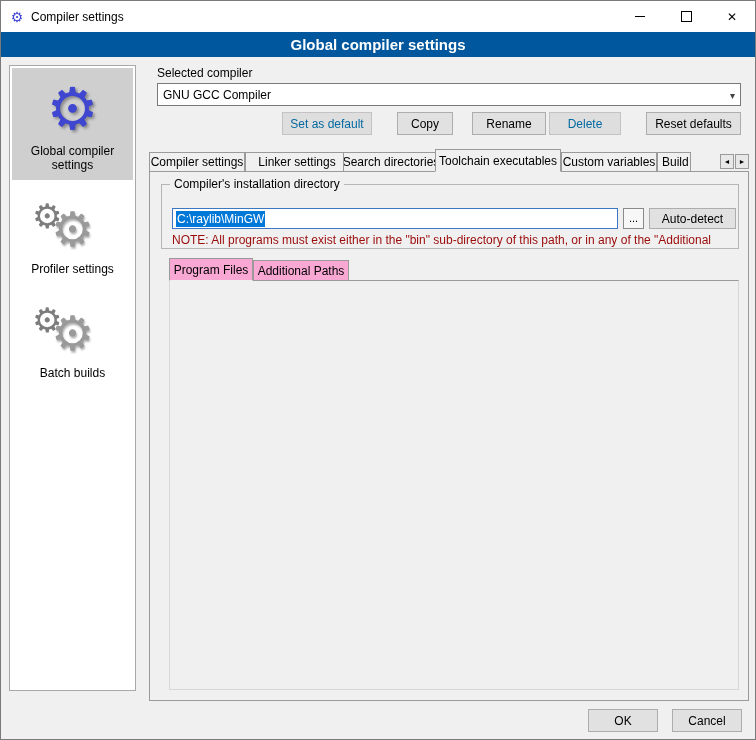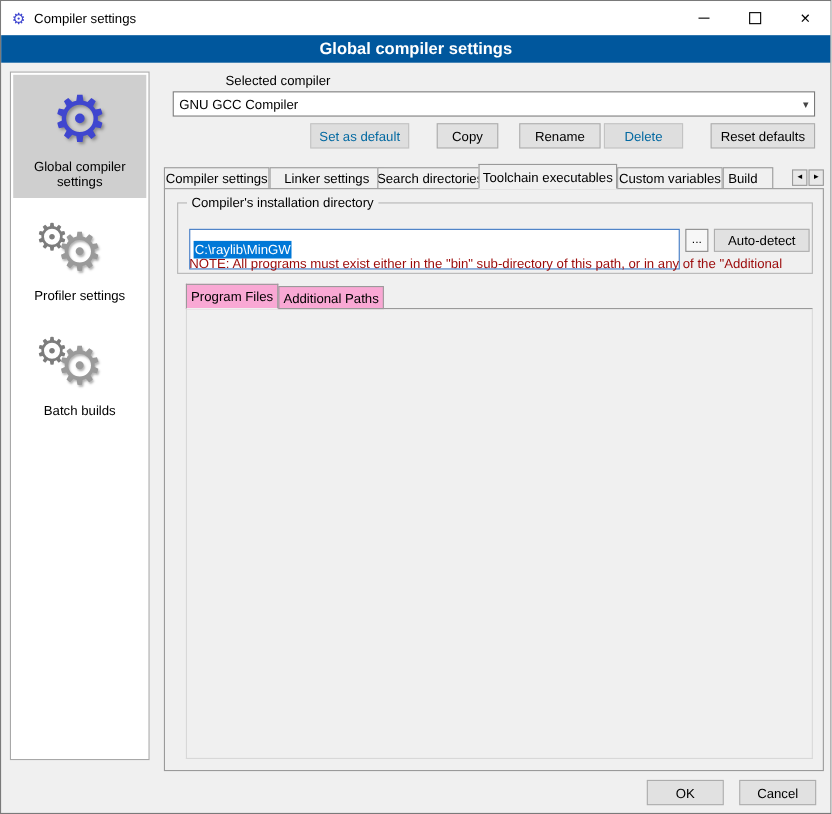--- a/index.html
+++ b/index.html
@@ -43,21 +43,21 @@
   
   .tab{position:absolute;box-sizing:border-box;border:1px solid #9a9a9a;background:#f0f0f0;height:20px;top:151px;display:flex;align-items:center;justify-content:center;font-size:12px;overflow:hidden;white-space:nowrap;cursor:default;}
   .tab.active{top:148px;height:23px;border-bottom:1px solid #f0f0f0;z-index:3;}
   .tab-arrow{position:absolute;top:153px;width:14px;height:15px;box-sizing:border-box;border:1px solid #9a9a9a;background:#e8e8e8;font-size:7px;display:flex;align-items:center;justify-content:center;cursor:default;}
 
   .outer-panel{position:absolute;left:148px;top:170px;width:600px;height:530px;box-sizing:border-box;border:1px solid #9a9a9a;background:#f0f0f0;z-index:1;}
 
   
   .groupbox{position:absolute;left:160px;top:183px;width:578px;height:65px;box-sizing:border-box;border:1px solid #b5b5b5;z-index:2;}
   .groupbox-legend{position:absolute;left:8px;top:-8px;background:#f0f0f0;padding:0 4px;font-size:12px;}
-  .path-input{position:absolute;left:10px;top:23px;width:446px;height:37px;box-sizing:border-box;border:1px solid #3d77c2;background:#fff;display:flex;align-items:center;padding-left:3px;}
+  .path-input{position:absolute;left:10px;top:23px;width:446px;height:21px;box-sizing:border-box;border:1px solid #3d77c2;background:#fff;display:flex;align-items:center;padding-left:3px;}
   .sel-text{background:#0078d7;color:#fff;padding:1px 1px;}
   .note-text{position:absolute;left:10px;top:48px;width:562px;color:#9b0a0a;white-space:nowrap;overflow:hidden;}
 
   
   .subtab{position:absolute;box-sizing:border-box;border:1px solid #9a9a9a;background:#f9a8d4;display:flex;align-items:center;justify-content:center;font-size:12px;z-index:3;cursor:default;}
   .subtab.active{left:168px;top:257px;width:84px;height:23px;border-bottom:1px solid #f0f0f0;}
   .subtab.inactive{left:252px;top:259px;width:96px;height:21px;}
   .fields-panel{position:absolute;left:168px;top:279px;width:570px;height:410px;box-sizing:border-box;border-top:1px solid #9a9a9a;border-left:1px solid #d8d8d8;border-right:1px solid #d8d8d8;border-bottom:1px solid #d8d8d8;background:#f0f0f0;z-index:2;}
 
   .footer-btn{width:70px;}
@@ -91,38 +91,38 @@
     <div class="side-item">
       <span class="side-icon small"><span class="gear-gray-front">⚙</span><span class="gear-gray-back">⚙</span></span>
       <span class="side-label">Profiler settings</span>
     </div>
     <div class="side-item">
       <span class="side-icon small"><span class="gear-gray-front">⚙</span><span class="gear-gray-back">⚙</span></span>
       <span class="side-label">Batch builds</span>
     </div>
   </div>
 
-  <div class="field-label" style="left:156px;top:65px;margin-left:48px;">Selected compiler</div>
+  <div class="field-label" style="left:156px;top:65px;">Selected compiler</div>
   <div class="combo" style="left:156px;top:82px;width:584px;height:23px;">
     <span>GNU GCC Compiler</span>
     <span class="chev">▾</span>
   </div>
 
   <div class="btn disabled" style="left:281px;top:111px;width:90px;">Set as default</div>
   <div class="btn" style="left:396px;top:111px;width:56px;">Copy</div>
   <div class="btn" style="left:471px;top:111px;width:74px;">Rename</div>
   <div class="btn disabled" style="left:548px;top:111px;width:72px;">Delete</div>
   <div class="btn" style="left:645px;top:111px;width:95px;">Reset defaults</div>
 
   <div class="tab" style="left:148px;width:96px;">Compiler settings</div>
   <div class="tab" style="left:244px;width:104px;">Linker settings</div>
   <div class="tab" style="left:342px;width:96px;">Search directories</div>
   <div class="tab active" style="left:434px;width:126px;">Toolchain executables</div>
   <div class="tab" style="left:560px;width:96px;">Custom variables</div>
-  <div class="tab" style="left:656px;width:46px;justify-content:flex-start;padding-left:4px;">Build</div>
+  <div class="tab" style="left:656px;width:34px;justify-content:flex-start;padding-left:4px;">Build</div>
   <div class="tab-arrow" style="left:719px;">◄</div>
   <div class="tab-arrow" style="left:734px;">►</div>
 
   <div class="outer-panel"></div>
 
   <div class="groupbox">
     <span class="groupbox-legend">Compiler's installation directory</span>
     <div class="path-input">
       <span class="sel-text">C:\raylib\MinGW</span>
     </div>

